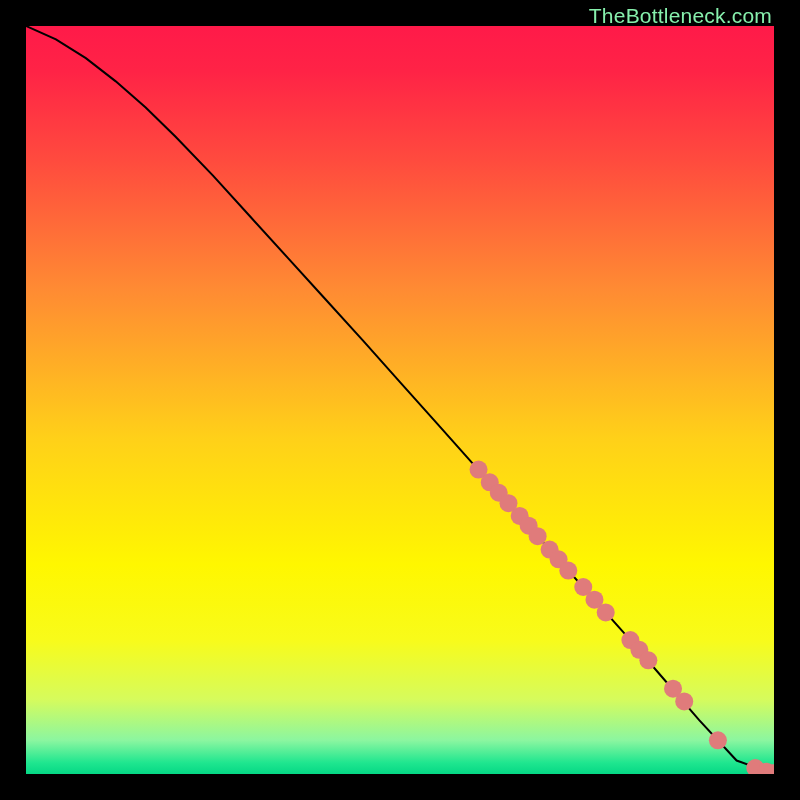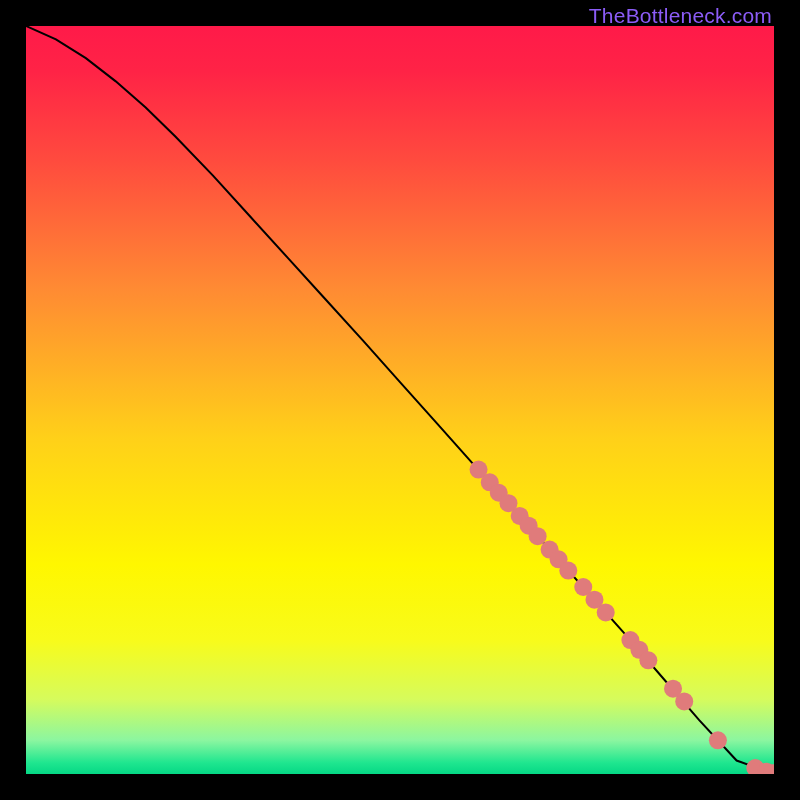--- a/index.html
+++ b/index.html
@@ -25,21 +25,21 @@
     width: 748px;
     height: 748px;
   }
   .watermark {
     position: absolute;
     top: 4px;
     right: 28px;
     font-family: Arial, Helvetica, sans-serif;
     font-size: 21px;
     font-weight: 500;
-    color: #8b5cf6;
+    color: #86efac;
     letter-spacing: 0.2px;
   }
   svg { display: block; }
 </style>
 </head>
 <body>
 
 <div class="frame">
   <svg class="plot" viewBox="0 0 748 748" preserveAspectRatio="none">
     <defs>

